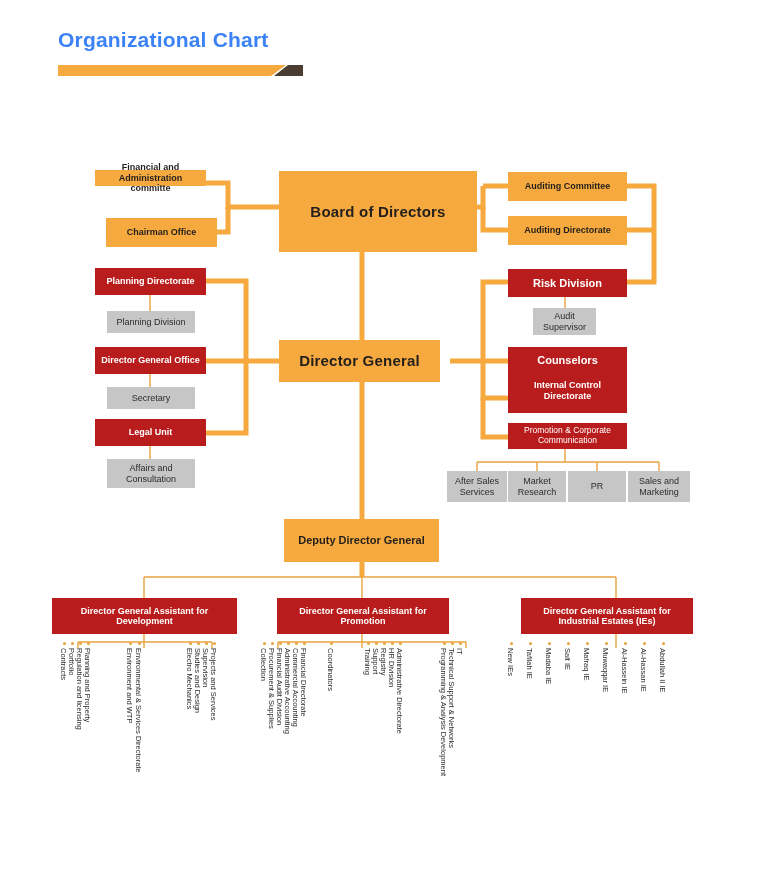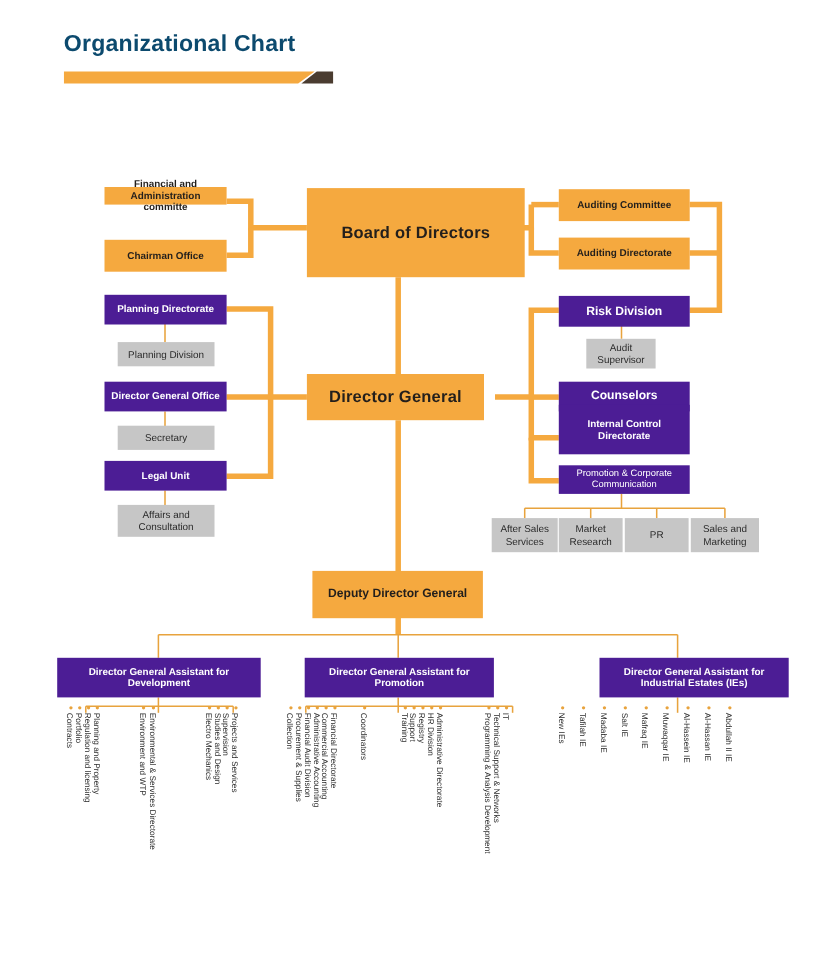--- a/index.html
+++ b/index.html
@@ -12,21 +12,21 @@
     position: relative;
     font-family: "Liberation Sans", sans-serif;
     overflow: hidden;
   }
 
   
   #header { position: absolute; left: 58px; top: 28px; }
   #page-title {
     font-size: 21px;
     font-weight: bold;
-    color: #0c4a6e;
+    color: #3b82f6;
     letter-spacing: 0.2px;
     white-space: nowrap;
   }
   #title-rule {
     position: absolute; left: 0px; top: 36px;
     width: 245px; height: 13px;
   }
 
   
   #wires { position: absolute; left: 0; top: 0; width: 759px; height: 887px; }
@@ -35,21 +35,21 @@
   .node {
     position: absolute;
     display: flex;
     align-items: center;
     justify-content: center;
     text-align: center;
     line-height: 1.15;
     padding: 2px 3px;
   }
   .orange { background: #F5A93F; color: #231f1c; }
-  .brown  { background: #4c1d95; color: #ffffff; }
+  .brown  { background: #b91c1c; color: #ffffff; }
   .grey   { background: #C6C6C6; color: #2b2b2b; }
 
   .t-big   { font-size: 15px; font-weight: bold; letter-spacing: .2px; }
   .t-mid   { font-size: 11px; font-weight: bold; }
   .t-norm  { font-size: 9px; font-weight: bold; }
   .t-small { font-size: 8.5px; font-weight: normal; }
   .t-leaf  { font-size: 9px; font-weight: normal; }
 
   
   .leaf {
@@ -144,21 +144,21 @@
 </svg>
 
 <div class="node orange t-big" style="left:279px; top:171px; width:198px; height:81px;">
   <span>Board of Directors</span>
 </div>
 
 <div class="node orange t-norm" style="left:95px; top:170px; width:111px; height:16px;">
   <span>Financial and Administration committe</span>
 </div>
 
-<div class="node orange t-norm" style="left:95px; top:218px; width:111px; height:29px;">
+<div class="node orange t-norm" style="left:106px; top:218px; width:111px; height:29px;">
   <span>Chairman Office</span>
 </div>
 
 <div class="node orange t-norm" style="left:508px; top:172px; width:119px; height:29px;">
   <span>Auditing Committee</span>
 </div>
 
 <div class="node orange t-norm" style="left:508px; top:216px; width:119px; height:29px;">
   <span>Auditing Directorate</span>
 </div>
@@ -223,21 +223,21 @@
 <div class="node orange t-mid" style="left:284px; top:519px; width:155px; height:43px;">
   <span>Deputy Director General</span>
 </div>
 
 <div class="node brown t-norm" style="left:52px; top:598px; width:185px; height:36px;">
   <span>Director General Assistant for Development</span>
 </div>
 <div class="node brown t-norm" style="left:277px; top:598px; width:172px; height:36px;">
   <span>Director General Assistant for Promotion</span>
 </div>
-<div class="node brown t-norm" style="left:521px; top:598px; width:172px; height:36px;margin-left:24px;">
+<div class="node brown t-norm" style="left:521px; top:598px; width:172px; height:36px;">
   <span>Director General Assistant for Industrial Estates (IEs)</span>
 </div>
 
 <div id="dev-leaves">
     <div class="bullet" style="left: 63px; top: 642px;"></div>
     <div class="leaf" style="left: 67.5px; top: 648px;">Contracts</div>
     <div class="bullet" style="left: 71px; top: 642px;"></div>
     <div class="leaf" style="left: 75.5px; top: 648px;">Portfolio</div>
     <div class="bullet" style="left: 79px; top: 642px;"></div>
     <div class="leaf" style="left: 83.5px; top: 648px;">Regulation and licensing</div>

